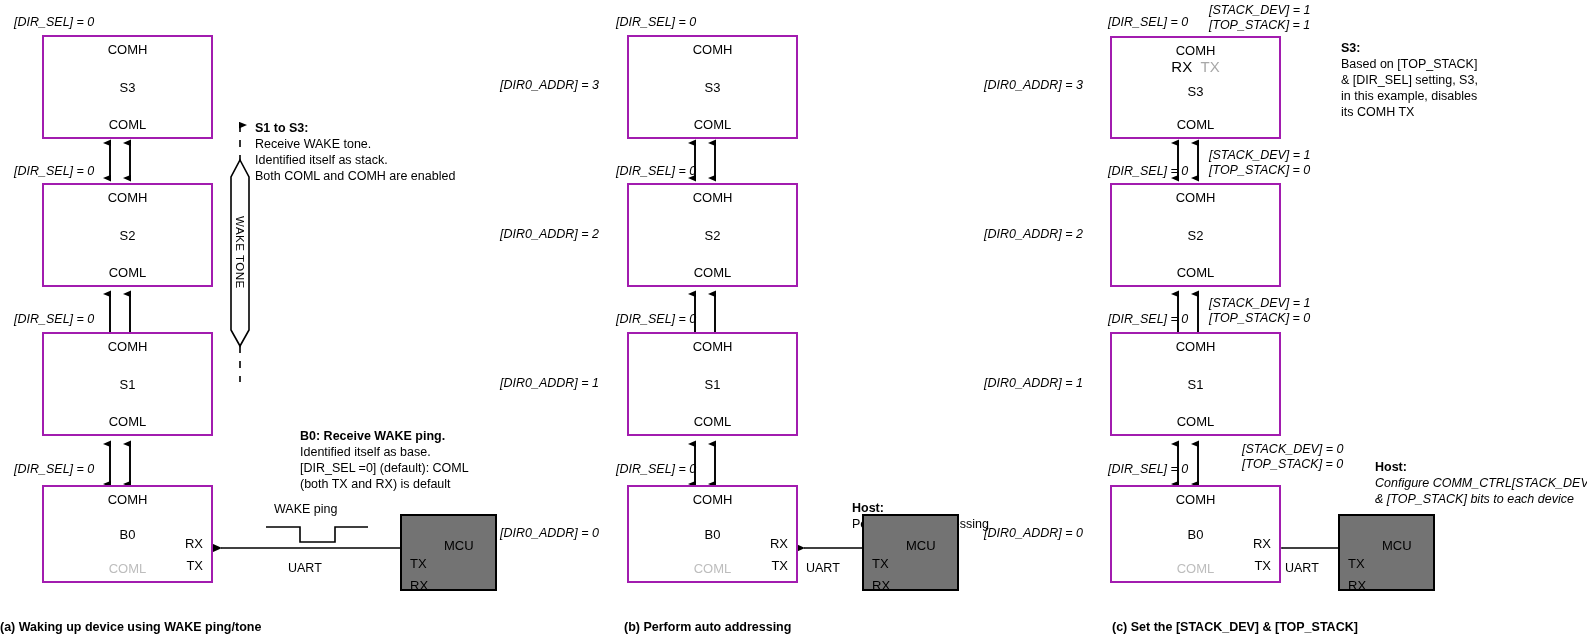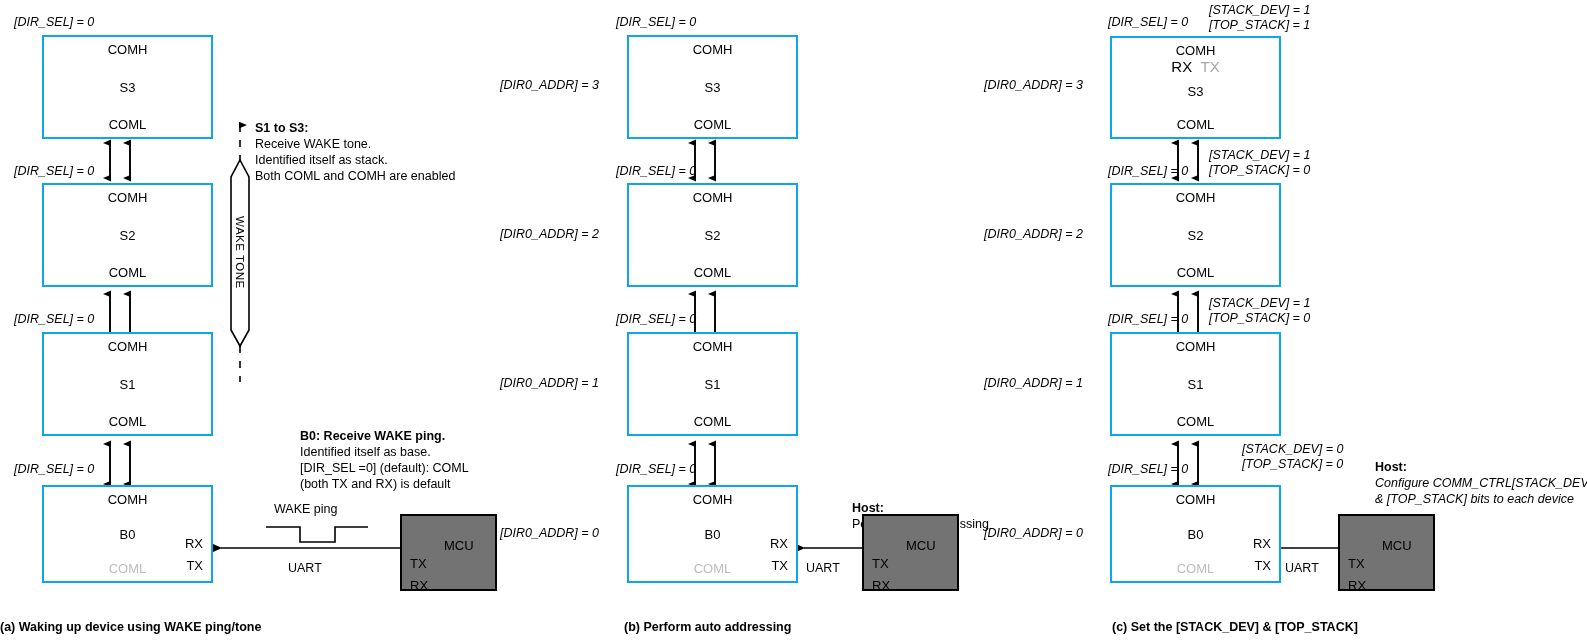--- a/index.html
+++ b/index.html
@@ -11,21 +11,21 @@
   #stage{
     position:relative;
     width:1587px;
     height:644px;
     overflow:hidden;
     background:#ffffff;
   }
   
   .dev-box{
     position:absolute;
-    border:2px solid #0ea5e9;
+    border:2px solid #a21caf;
     background:#ffffff;
     box-sizing:border-box;
   }
   .dev-box .comh{
     position:absolute; top:5px; left:0; right:0;
     text-align:center; font-size:13px; line-height:15px;
   }
   .dev-box .rxtx{
     position:absolute; top:21px; left:0; right:0;
     text-align:center; font-size:15px; line-height:15px;
@@ -296,20 +296,27 @@
   <div class="lbl ital" style="left:984px;top:77px;">[DIR0_ADDR] = 3</div>
   <div class="lbl ital" style="left:1209px;top:2px;">[STACK_DEV] = 1</div>
   <div class="lbl ital" style="left:1209px;top:17px;text-align:center;">[TOP_STACK] = 1</div>
   <div class="dev-box" style="left:1110px;top:36px;width:171px;height:103px;">
     <div class="comh">COMH</div>
     <div class="rxtx"><span>RX</span>&nbsp;&nbsp;<span class="tx-dim">TX</span></div>
     <div class="name" style="top:54%;">S3</div>
     <div class="coml">COML</div>
   </div>
 
+  <div class="note" style="left:1341px;top:40px;">
+    <b>S3:</b><br>
+    <span>Based on [TOP_STACK]</span><br>
+    <span>&amp; [DIR_SEL] setting, S3,</span><br>
+    <span>in this example, disables</span><br>
+    <span>its COMH TX</span>
+  </div>
 
   <div class="lbl ital" style="left:1108px;top:163px;">[DIR_SEL] = 0</div>
   <div class="lbl ital" style="left:984px;top:226px;">[DIR0_ADDR] = 2</div>
   <div class="lbl ital" style="left:1209px;top:147px;">[STACK_DEV] = 1</div>
   <div class="lbl ital" style="left:1209px;top:162px;">[TOP_STACK] = 0</div>
   <div class="dev-box" style="left:1110px;top:183px;width:171px;height:104px;">
     <div class="comh">COMH</div>
     <div class="name">S2</div>
     <div class="coml">COML</div>
   </div>

